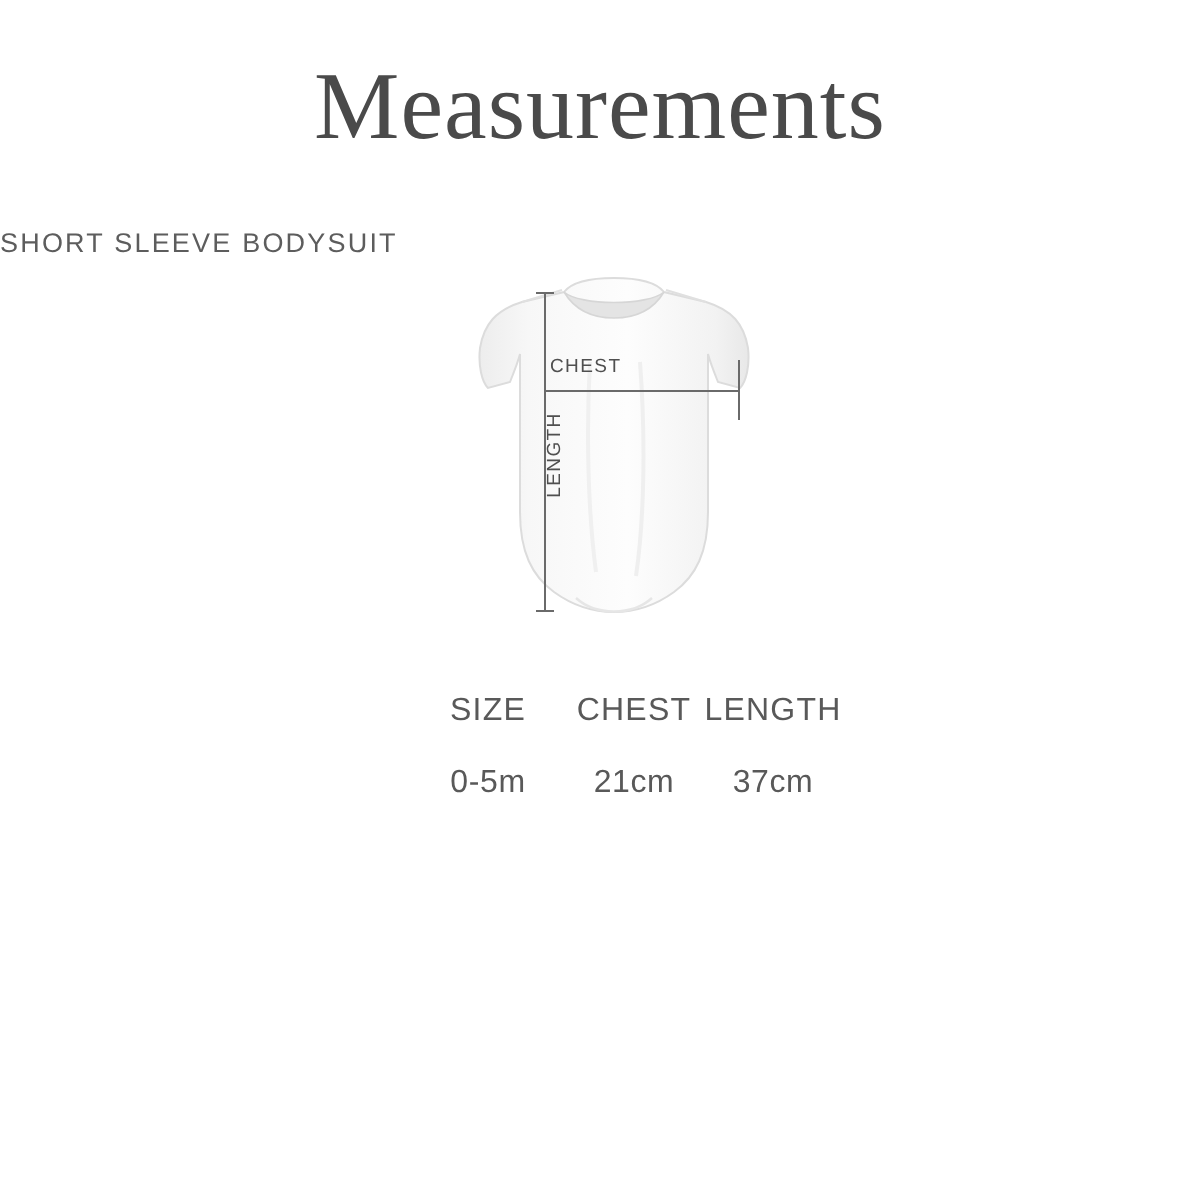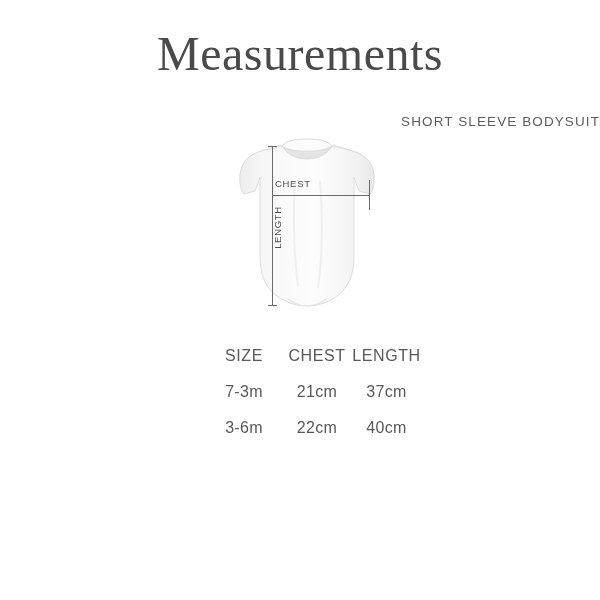--- a/index.html
+++ b/index.html
@@ -29,21 +29,21 @@
     letter-spacing: 0.5px;
     color: #4a4a4a;
   }
 
   
   .garment-label {
     position: absolute;
     top: 114px;
     left: 0;
     width: 600px;
-    text-align: right;
+    text-align: left;
     font-size: 13.5px;
     letter-spacing: 1.1px;
     color: #5d5d5d;
   }
 
   
   .diagram {
     position: absolute;
     left: 220px;
     top: 136px;
@@ -223,25 +223,20 @@
   <table class="size-table">
     <thead>
       <tr>
         <th class="col-size">SIZE</th>
         <th class="col-chest">CHEST</th>
         <th class="col-length">LENGTH</th>
       </tr>
     </thead>
     <tbody>
       <tr>
-        <td>7-3m</td>
+        <td>0-5m</td>
         <td>21cm</td>
         <td>37cm</td>
       </tr>
-      <tr>
-        <td>3-6m</td>
-        <td>22cm</td>
-        <td>40cm</td>
-      </tr>
     </tbody>
   </table>
 
 </div>
 
 </body></html>

